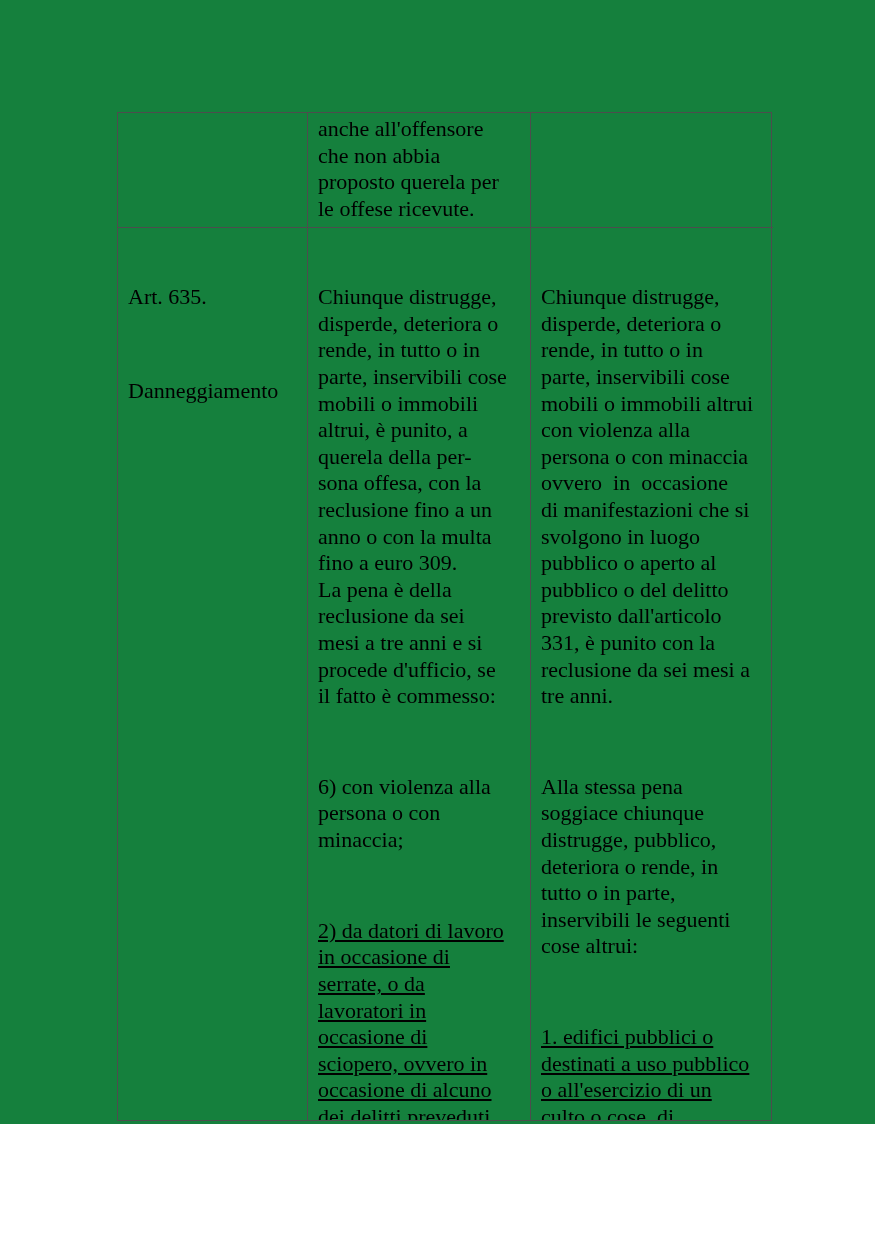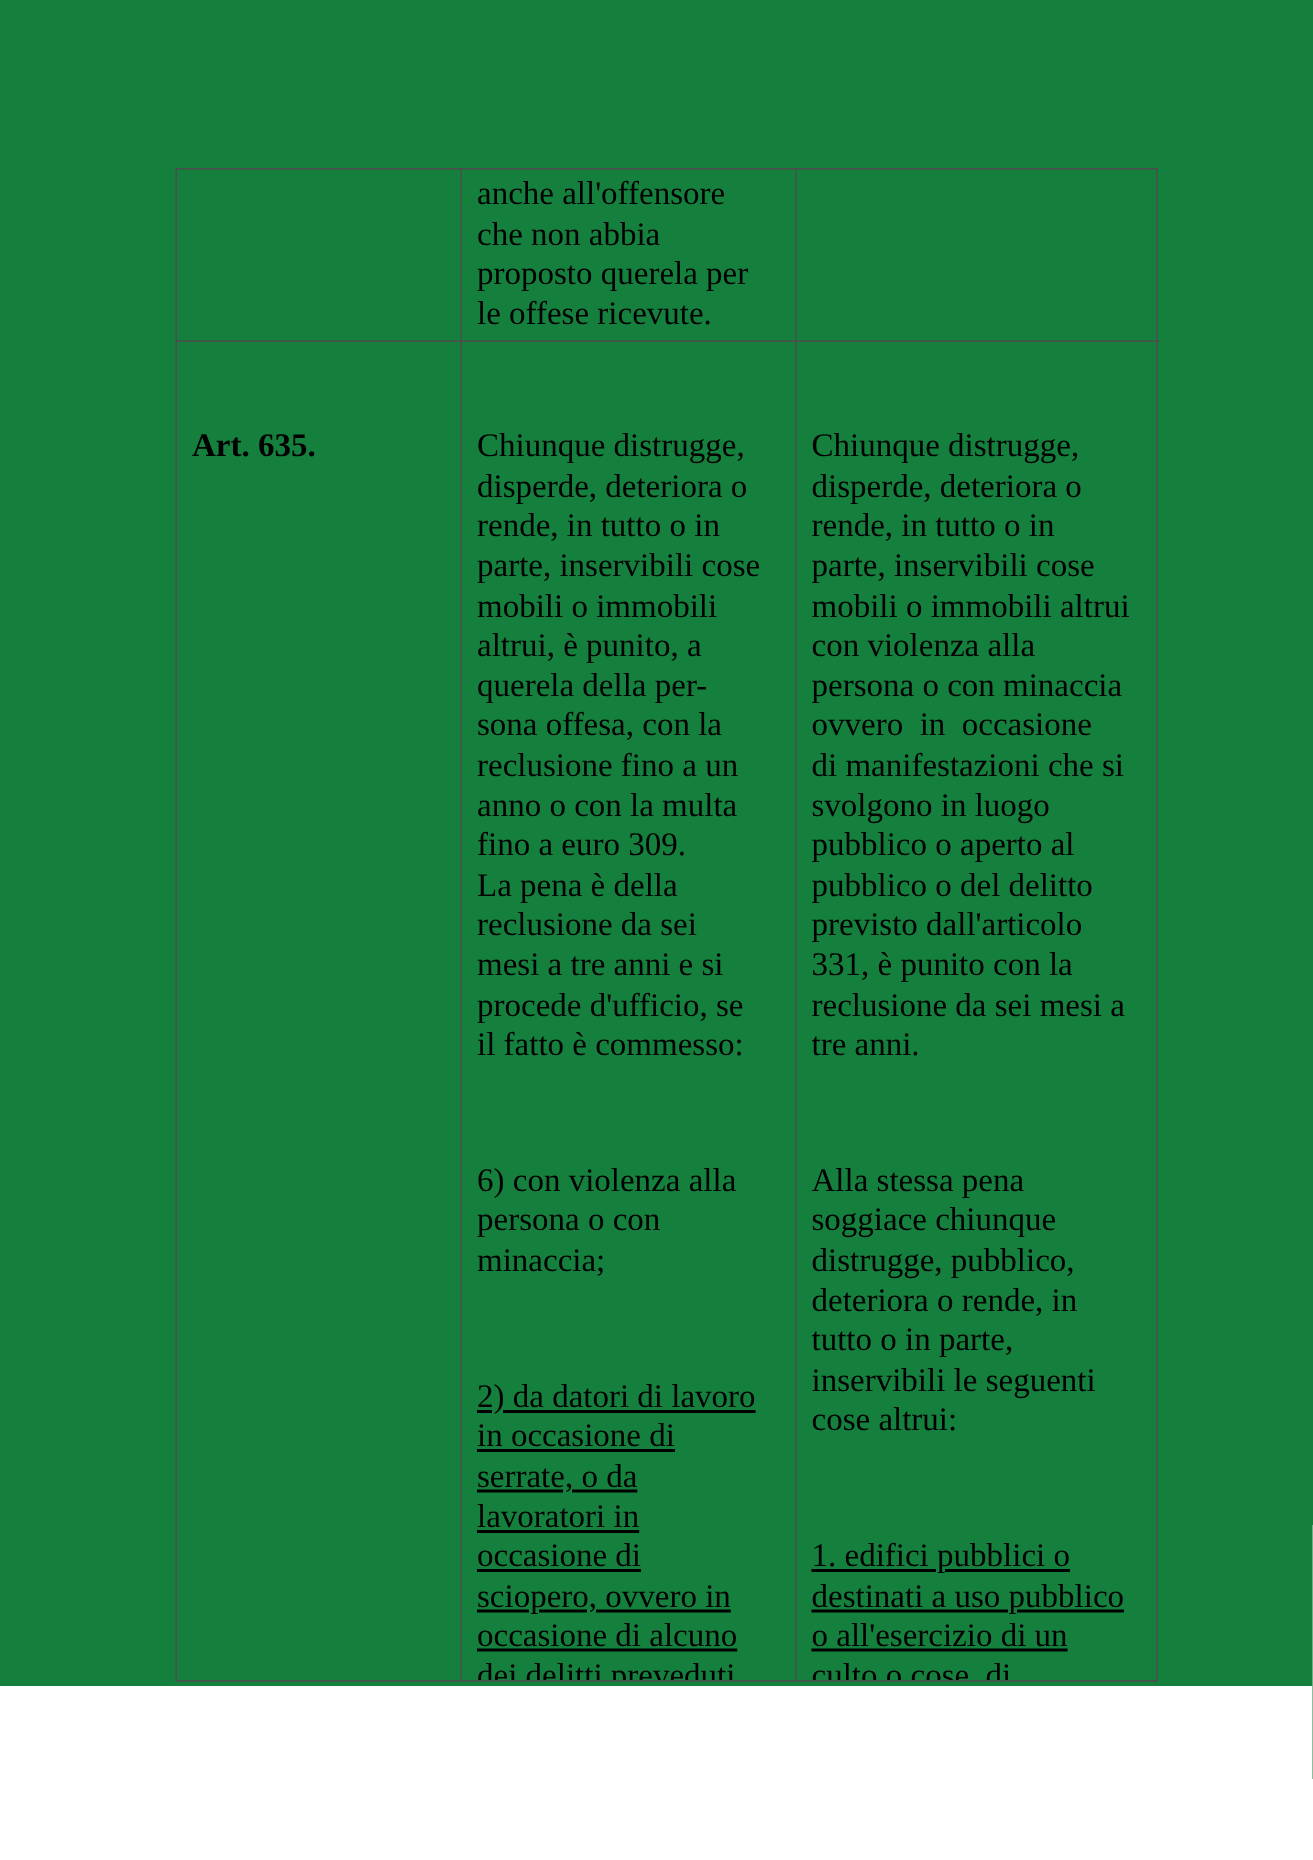--- a/index.html
+++ b/index.html
@@ -36,21 +36,21 @@
     font-size: 22px;
     line-height: 26.6px;
     white-space: pre-wrap;
     overflow: hidden;
   }
   .cell.last-col { border-right: none; }
   .cell.row1 { border-bottom: 1px solid #4d4d4d; }
   .para { margin: 0 0 11px 0; }
   .para:last-child { margin-bottom: 0; text-decoration: underline; }
   .heading-line {
-    font-weight: bold;
+    font-weight: normal;
     margin: 0 0 14px 0;
   }
   .page-number {
     position: absolute;
     left: 737px;
     top: 1147px;
     font-size: 22px;
     line-height: 26px;
     text-decoration: underline;
   }
@@ -64,20 +64,21 @@
 
     <div class="cell row1"></div>
     <div class="cell row1">anche all'offensore
 che non abbia
 proposto querela per
 le offese ricevute.</div>
     <div class="cell row1 last-col"></div>
 
     <div class="cell">
       <div class="heading-line">Art. 635.</div>
+      <div class="heading-line">Danneggiamento</div>
     </div>
 
     <div class="cell">
       <div class="para">Chiunque distrugge,
 disperde, deteriora o
 rende, in tutto o in
 parte, inservibili cose
 mobili o immobili
 altrui, è punito, a
 querela della per-

